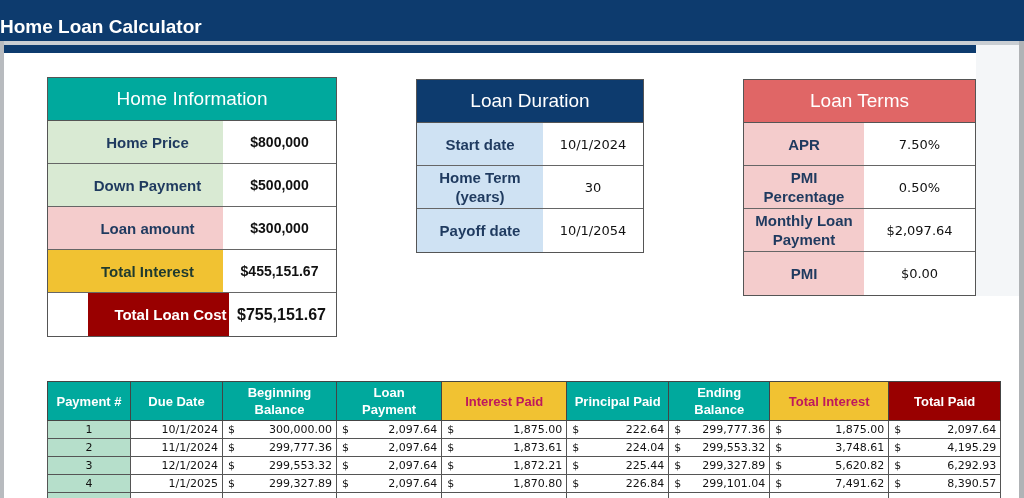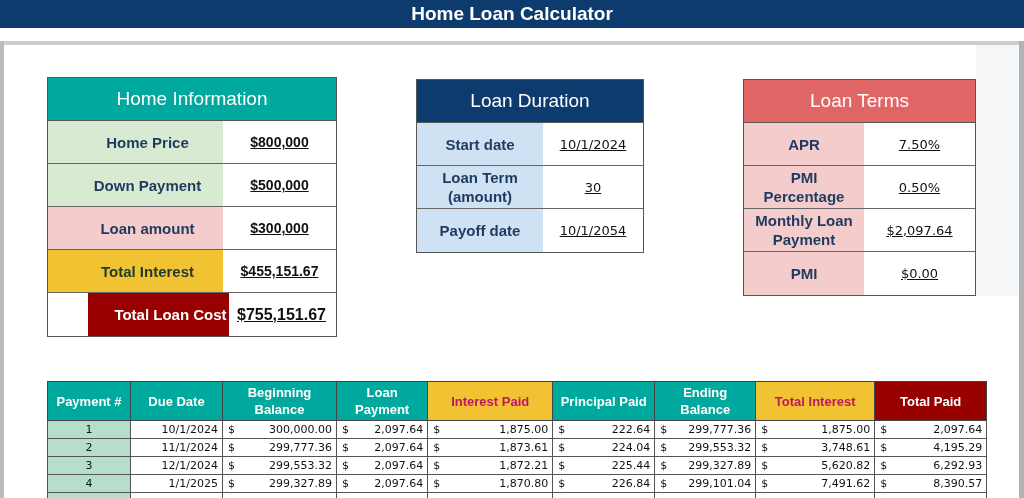--- a/index.html
+++ b/index.html
@@ -1,43 +1,43 @@
 <!DOCTYPE html>
 <html><head>
 <meta charset="utf-8">
 <style>
   * { box-sizing: border-box; margin: 0; padding: 0; }
   html, body { width: 1024px; height: 498px; overflow: hidden; background: #ffffff; }
   body { font-family: "Liberation Sans", sans-serif; position: relative; }
 
   .title-bar {
-    position: absolute; left: 0; top: 0; width: 1024px; height: 28px;
+    position: absolute; left: 0; top: 0; width: 1024px; height: 53px;
     background: #0d3b6e; color: #ffffff;
-    display: flex; align-items: center; justify-content: center;
+    display: flex; align-items: center; 
     font-weight: bold; font-size: 19px;
   }
   .title-shadow { position: absolute; left: 0; top: 41px; width: 1024px; height: 4px; background: #c9ced3; }
   .left-edge { position: absolute; left: 0; top: 41px; width: 4px; height: 457px; background: #b8bbbf; }
   .right-panel { position: absolute; left: 976px; top: 45px; width: 43px; height: 251px; background: #f4f6f8; }
   .right-edge { position: absolute; left: 1019px; top: 41px; width: 5px; height: 457px; background: #b0b3b6; }
 
   .card { position: absolute; border: 1px solid #555; background: #fff; }
   .card-header {
     height: 43px; display: flex; align-items: center; justify-content: center;
     color: #ffffff; font-size: 19px; border-bottom: 1px solid #555;
   }
   .card-row { display: flex; height: 43px; border-bottom: 1px solid #666; }
   .card-row:last-child { border-bottom: none; }
   .card-label {
     display: flex; align-items: center; justify-content: center; text-align: center;
     font-weight: bold; font-size: 15px; color: #1f3a5f; line-height: 19px;
   }
   .card-value {
     flex: 1; display: flex; align-items: center; justify-content: center;
-    font-family: "DejaVu Sans", sans-serif; font-size: 13px; color: #111; background: #fff; text-decoration: underline;
+    font-family: "DejaVu Sans", sans-serif; font-size: 13px; color: #111; background: #fff;
   }
   .card-value.bold { font-weight: bold; font-family: "Liberation Sans", sans-serif; font-size: 14px; }
 
   #home-info { left: 47px; top: 77px; width: 290px; }
   #home-info .card-header { background: #00a99d; }
   #home-info .card-label { width: 175px; padding-left: 24px; }
   #loan-duration { left: 416px; top: 79px; width: 228px; }
   #loan-duration .card-header { background: #0d3b6e; }
   #loan-duration .card-label { width: 126px; background: #cfe2f3; }
   #loan-terms { left: 743px; top: 79px; width: 233px; }
@@ -106,21 +106,21 @@
   </div>
 </div>
 
 <div class="card" id="loan-duration">
   <div class="card-header">Loan Duration</div>
   <div class="card-row">
     <div class="card-label">Start date</div>
     <div class="card-value">10/1/2024</div>
   </div>
   <div class="card-row">
-    <div class="card-label" style="padding:0 14px;">Loan Term (amount)</div>
+    <div class="card-label" style="padding:0 14px;">Home Term (years)</div>
     <div class="card-value">30</div>
   </div>
   <div class="card-row">
     <div class="card-label">Payoff date</div>
     <div class="card-value">10/1/2054</div>
   </div>
 </div>
 
 <div class="card" id="loan-terms">
   <div class="card-header">Loan Terms</div>
@@ -141,21 +141,21 @@
     <div class="card-value">$0.00</div>
   </div>
 </div>
 
 <table class="amort">
   <thead>
     <tr>
       <th class="teal" style="width:83px">Payment #</th>
       <th class="teal" style="width:92px">Due Date</th>
       <th class="teal" style="width:114px; padding:0 22px;">Beginning Balance</th>
-      <th class="teal" style="width:81px; padding:0 18px;">Loan Payment</th>
+      <th class="teal" style="width:81px; padding:0 25px;">Loan Payment</th>
       <th class="yellow" style="width:125px">Interest Paid</th>
       <th class="teal" style="width:102px">Principal Paid</th>
       <th class="teal" style="width:101px; padding:0 22px;">Ending Balance</th>
       <th class="yellow" style="width:119px">Total Interest</th>
       <th class="darkred" style="width:112px">Total Paid</th>
     </tr>
   </thead>
   <tbody>
     <tr>
       <td class="num">1</td>

